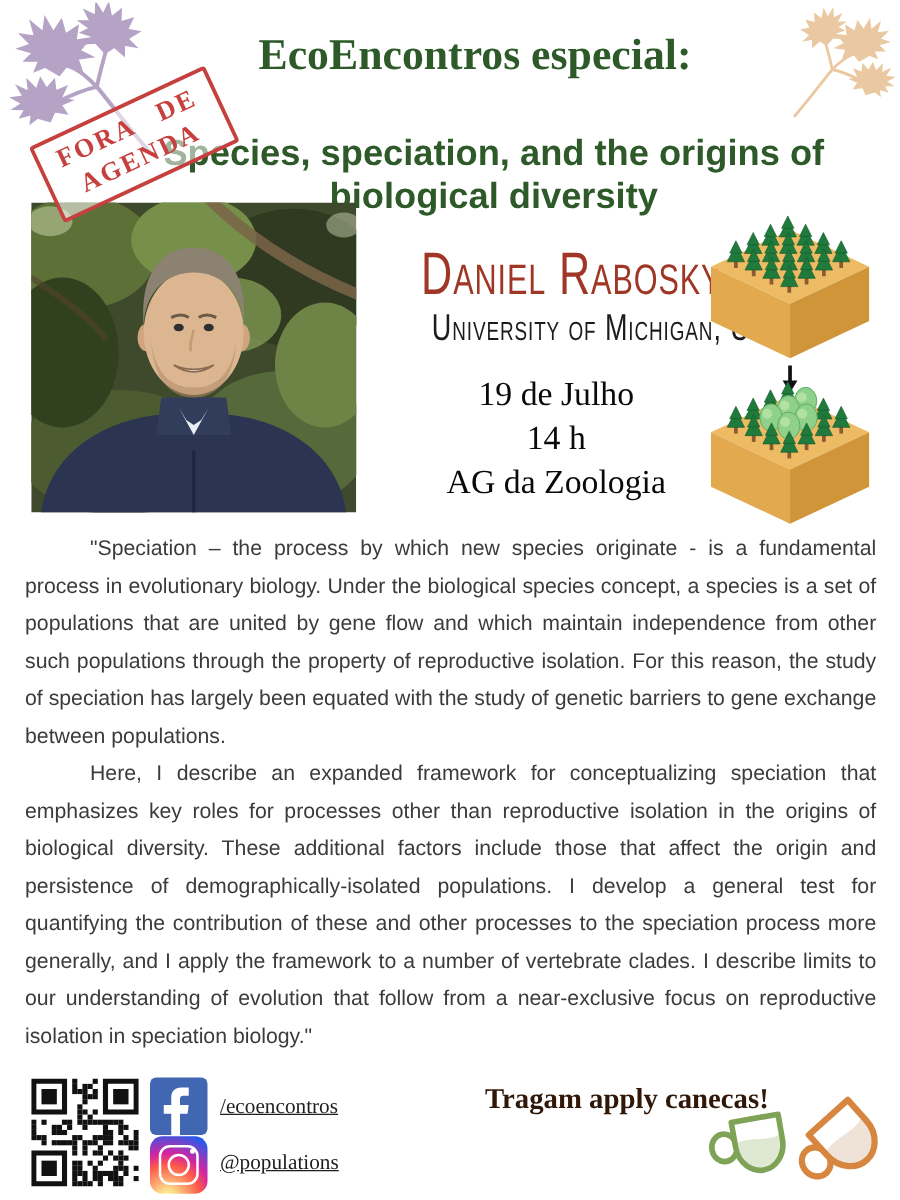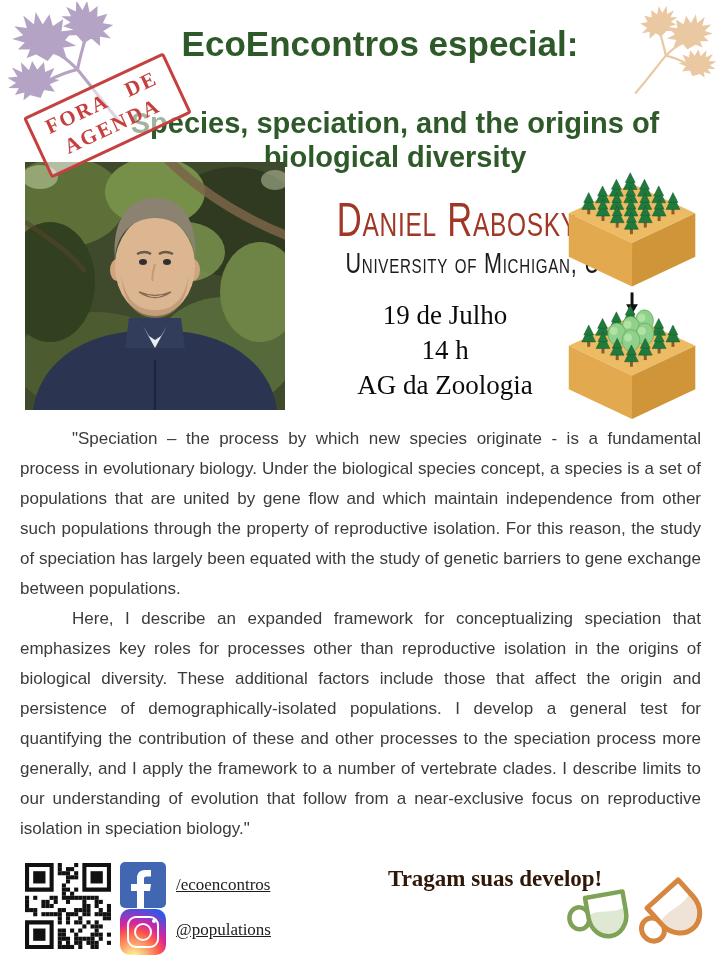--- a/index.html
+++ b/index.html
@@ -14,21 +14,21 @@
     transform:rotate(-25deg);
     border:3px solid #c5403e; border-radius:3px;
     color:#c5403e; padding:4px 14px 6px;
     font-family:"Liberation Serif", serif; font-weight:bold;
     font-size:21px; line-height:1.22; letter-spacing:2px; text-align:center;
     background:rgba(255,255,255,0.55);
   }
   .stamp .l1 { word-spacing:14px; }
   .title {
     position:absolute; left:100px; top:24px; width:560px;
-    text-align:center; color:#2d5a28; font-weight:bold; font-size:35px;
+    text-align:center; color:#2d5a28; font-weight:bold; font-size:35px;font-family:Liberation Serif, serif;
   }
   .subtitle {
     position:absolute; left:70px; top:90px; width:650px;
     text-align:center; color:#2d5a28; font-weight:bold; font-size:29px; line-height:1.18;margin-top:16px;
   }
 
   
   .photo { position:absolute; left:25px; top:162px; width:260px; height:248px; }
   .speaker-name {
     position:absolute; left:290px; top:192px; width:310px; text-align:center;
@@ -371,21 +371,21 @@
     </svg>
   </div>
   <div class="ig-icon">
     <span class="ig-frame"></span>
     <span class="ig-lens"></span>
     <span class="ig-dot"></span>
   </div>
   <div class="social-label fb-label">/ecoencontros</div>
   <div class="social-label ig-label">@populations</div>
 
-  <div class="mug-note">Tragam suas develop!</div>
+  <div class="mug-note">Tragam apply canecas!</div>
 
   <svg class="mugs" viewBox="0 0 180 88">
 
     <g transform="translate(50,28) rotate(-10)">
       <ellipse cx="-9" cy="19" rx="10" ry="11" fill="none" stroke="#7fa356" stroke-width="4.5"></ellipse>
       <path d="M0,0 L38,0 L38,20 C38,34 28,42 19,42 C10,42 0,34 0,20 Z" fill="#ffffff"></path>
       <path d="M0,18 C12,12 26,22 38,15 L38,20 C38,34 28,42 19,42 C10,42 0,34 0,20 Z" fill="#dfe8d2"></path>
       <path d="M0,0 L38,0 L38,20 C38,34 28,42 19,42 C10,42 0,34 0,20 Z" fill="none" stroke="#7fa356" stroke-width="4.5" stroke-linejoin="round"></path>
     </g>
 

